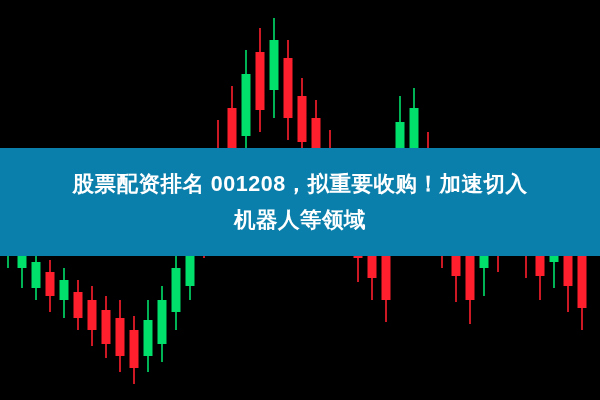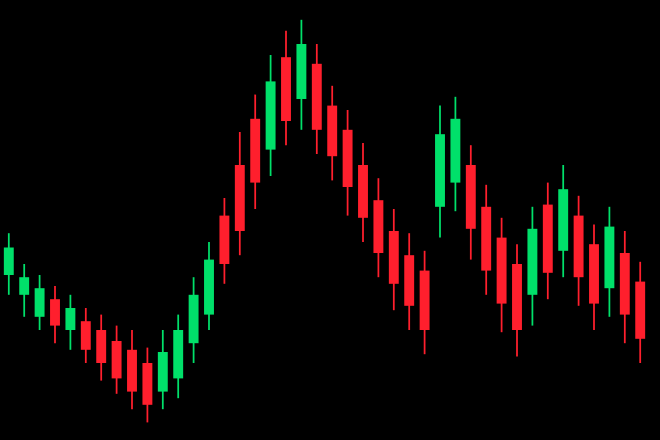--- a/index.html
+++ b/index.html
@@ -132,14 +132,18 @@
         <rect x="535.5" y="222" width="9" height="54" fill="#ff1f2d"></rect>
         <line x1="554" x2="554" y1="188" y2="288" stroke="#00e06a" stroke-width="1.6"></line>
         <rect x="549.5" y="206" width="9" height="56" fill="#00e06a"></rect>
         <line x1="568" x2="568" y1="210" y2="312" stroke="#ff1f2d" stroke-width="1.6"></line>
         <rect x="563.5" y="230" width="9" height="56" fill="#ff1f2d"></rect>
         <line x1="582" x2="582" y1="238" y2="330" stroke="#ff1f2d" stroke-width="1.6"></line>
         <rect x="577.5" y="256" width="9" height="52" fill="#ff1f2d"></rect>
       </g>
   </svg>
 
+  <div id="banner">
+    <div id="banner-text">股票配资排名 001208，拟重要收购！加速切入
+机器人等领域</div>
+  </div>
 
 </div>
 
 </body></html>

